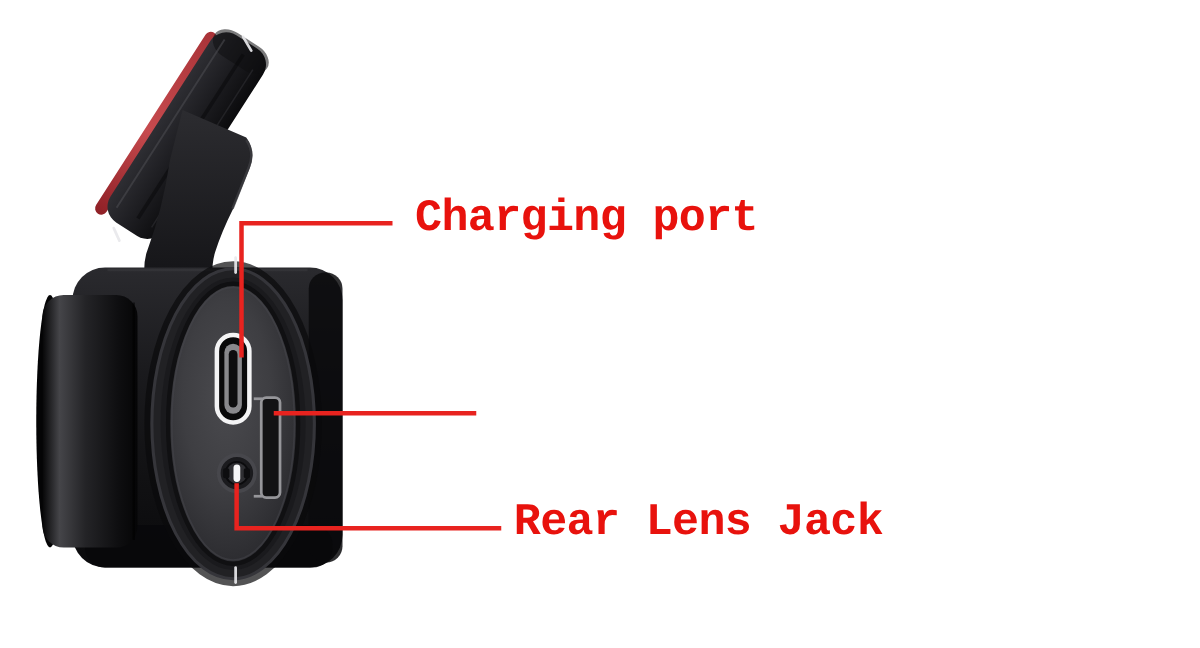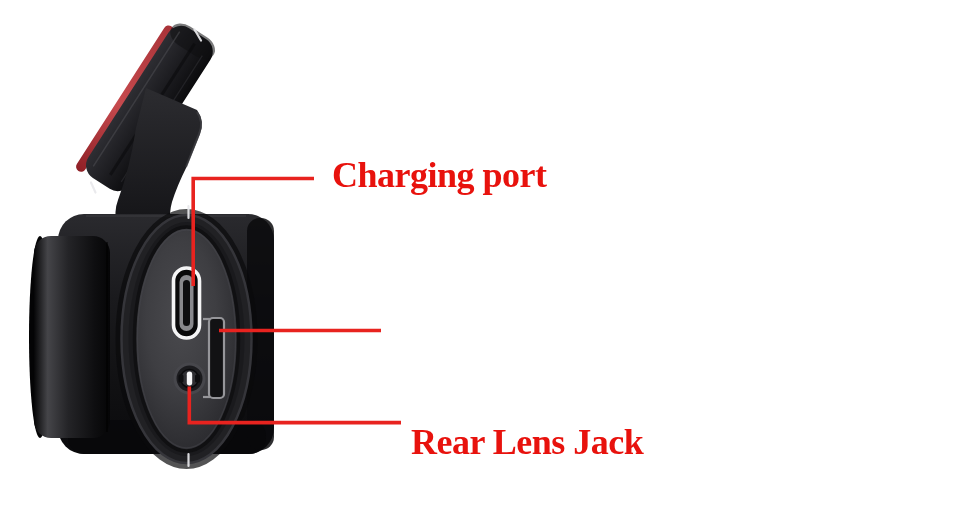--- a/index.html
+++ b/index.html
@@ -1,35 +1,35 @@
 <!DOCTYPE html>
 <html><head>
 <meta charset="utf-8">
 <style>
   html,body{margin:0;padding:0;background:#fff;}
   .stage{
     position:relative;
     width:860px;height:518px;
     background:#ffffff;
     overflow:hidden;
-    font-family:Liberation Serif, serif;
+    font-family:Liberation Mono, monospace;
   }
   .stage svg{position:absolute;left:0;top:0;}
   .callout{
     position:absolute;
     font-weight:700;
     font-size:36px;
     line-height:1;
     letter-spacing:-0.5px;
     color:var(--label-red,#e8120d);
     white-space:nowrap;
   }
   #label-charging{left:332px;top:157px;}
   #label-memory{left:390px;top:306px;}
-  #label-rear{left:411px;top:424px;}
+  #label-rear{left:411px;top:400px;}
   .leader{
     stroke:var(--leader-red,#e8231f);
     stroke-width:3.6;
     fill:none;
   }
 </style>
 </head>
 <body>
 
 <div class="stage" style="--label-red: #e8120d; --leader-red: #e8231f; background: rgb(255, 255, 255);">

